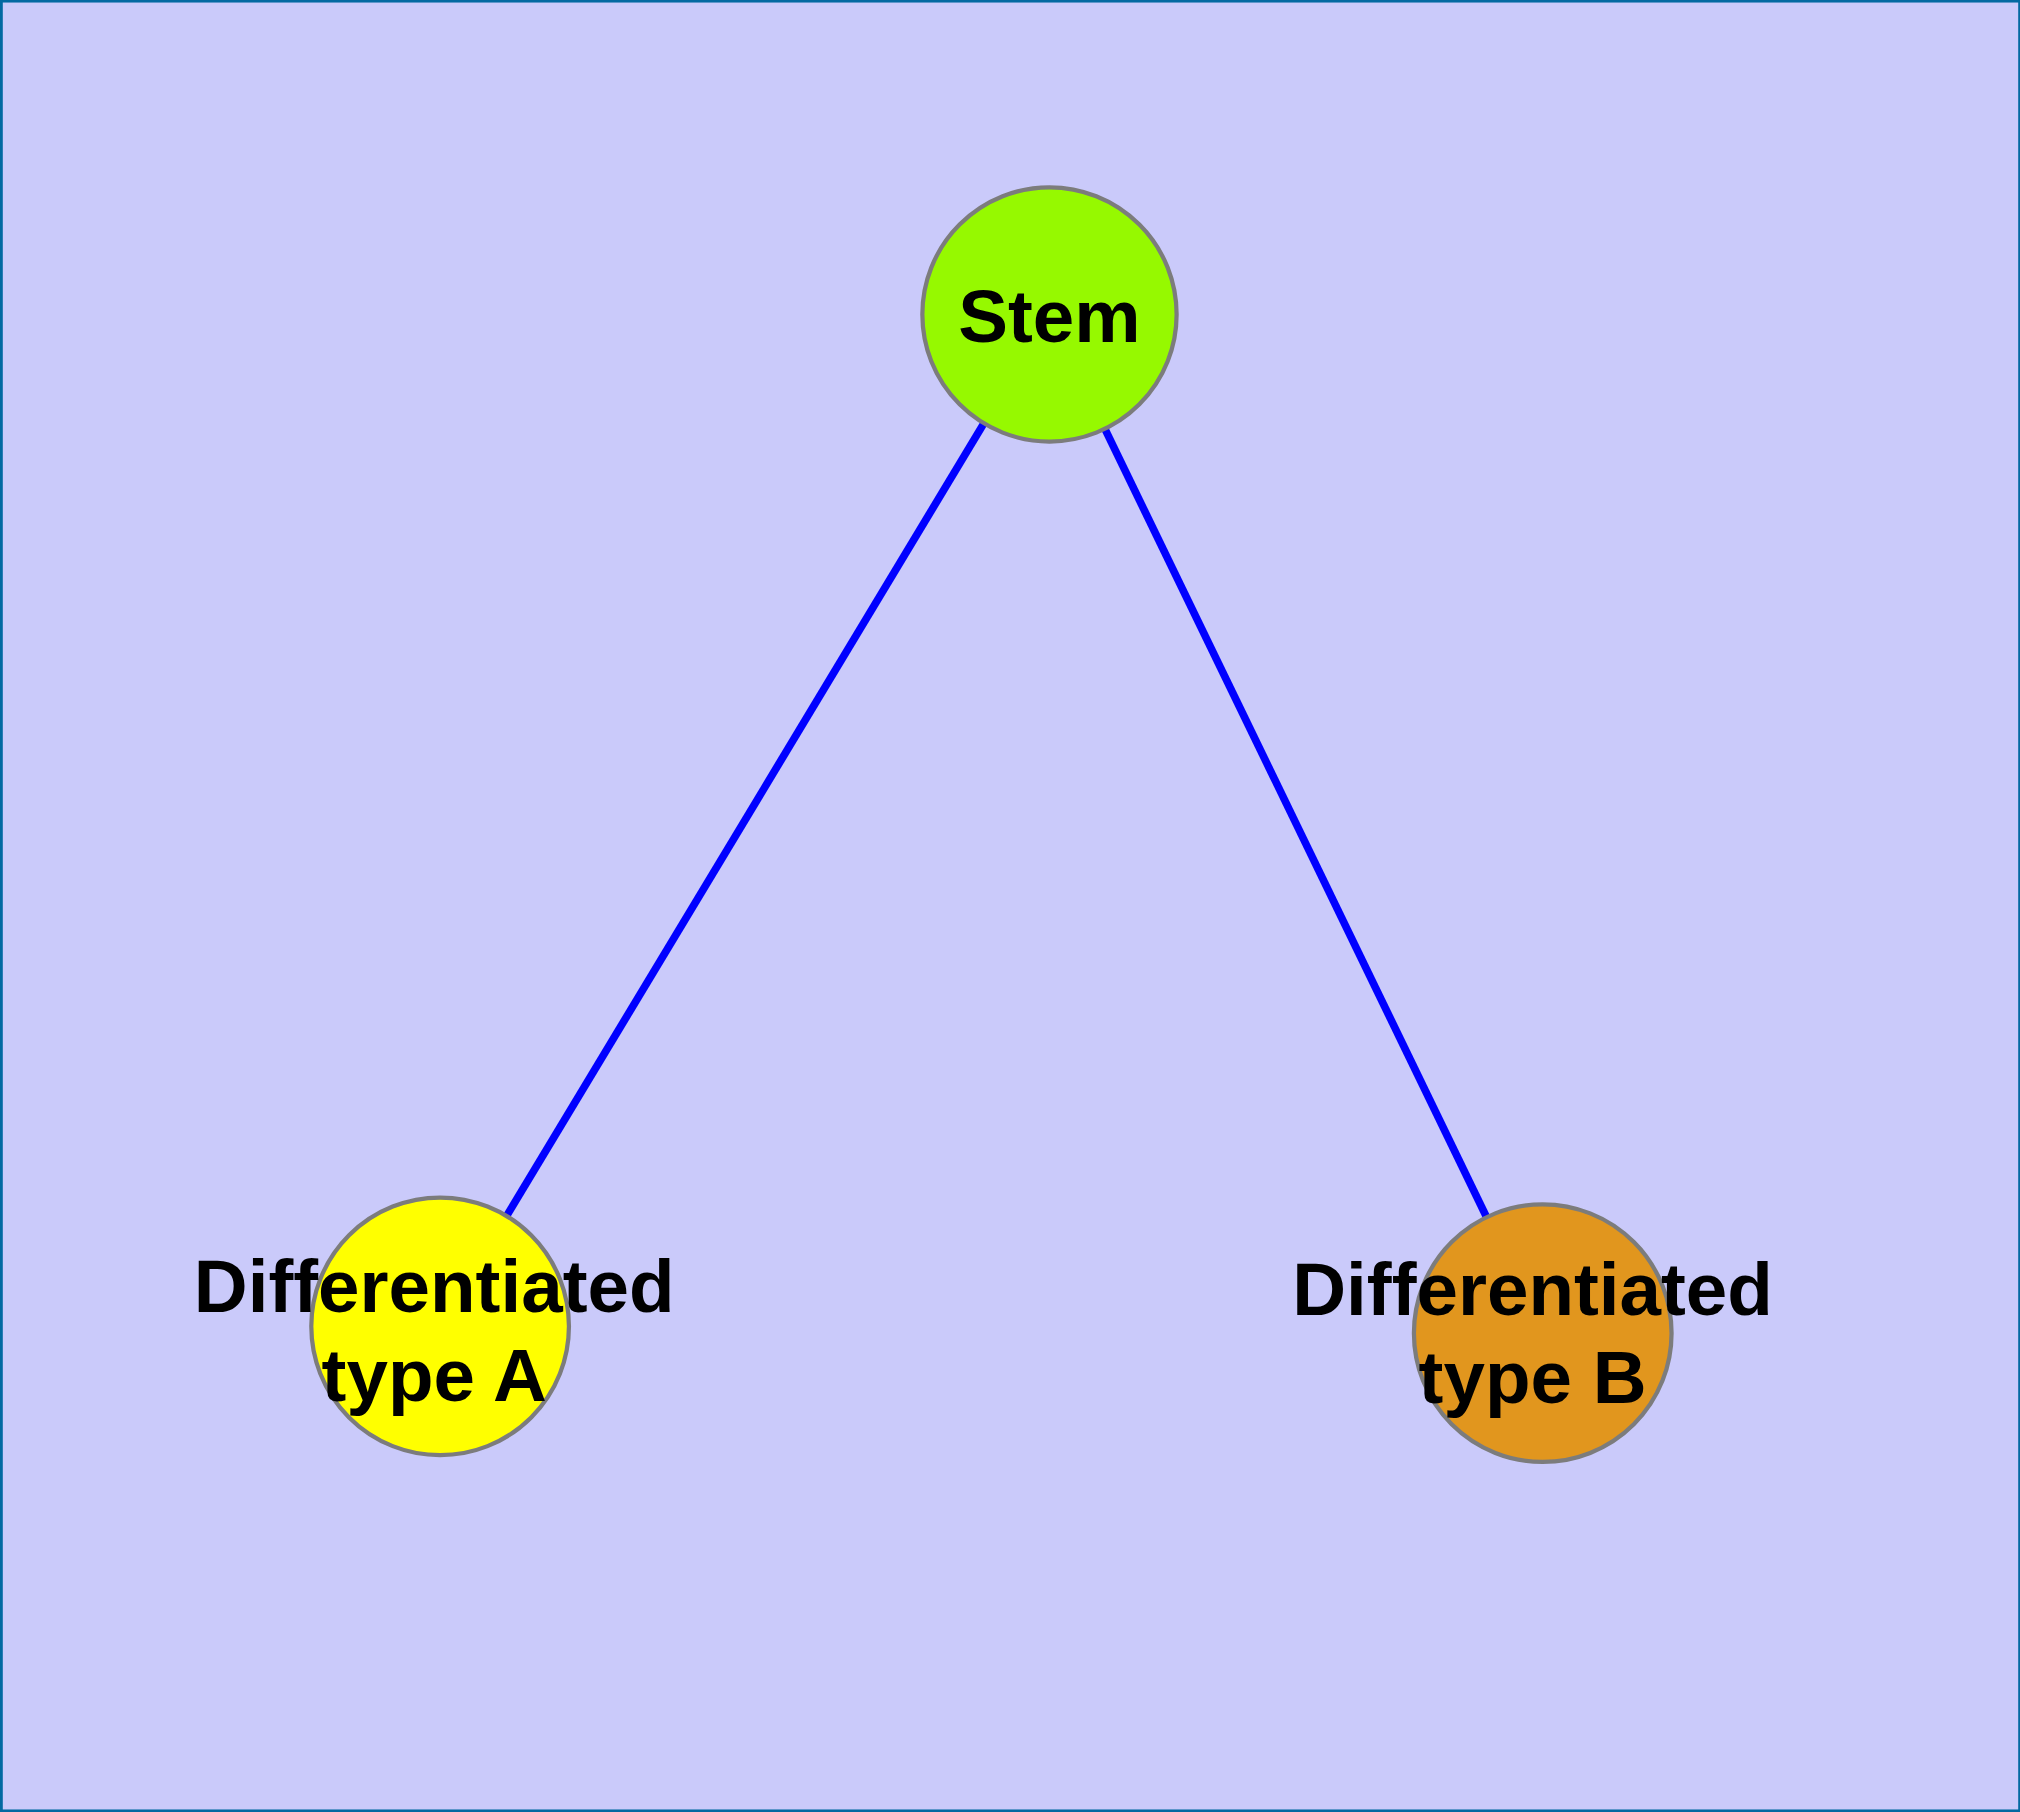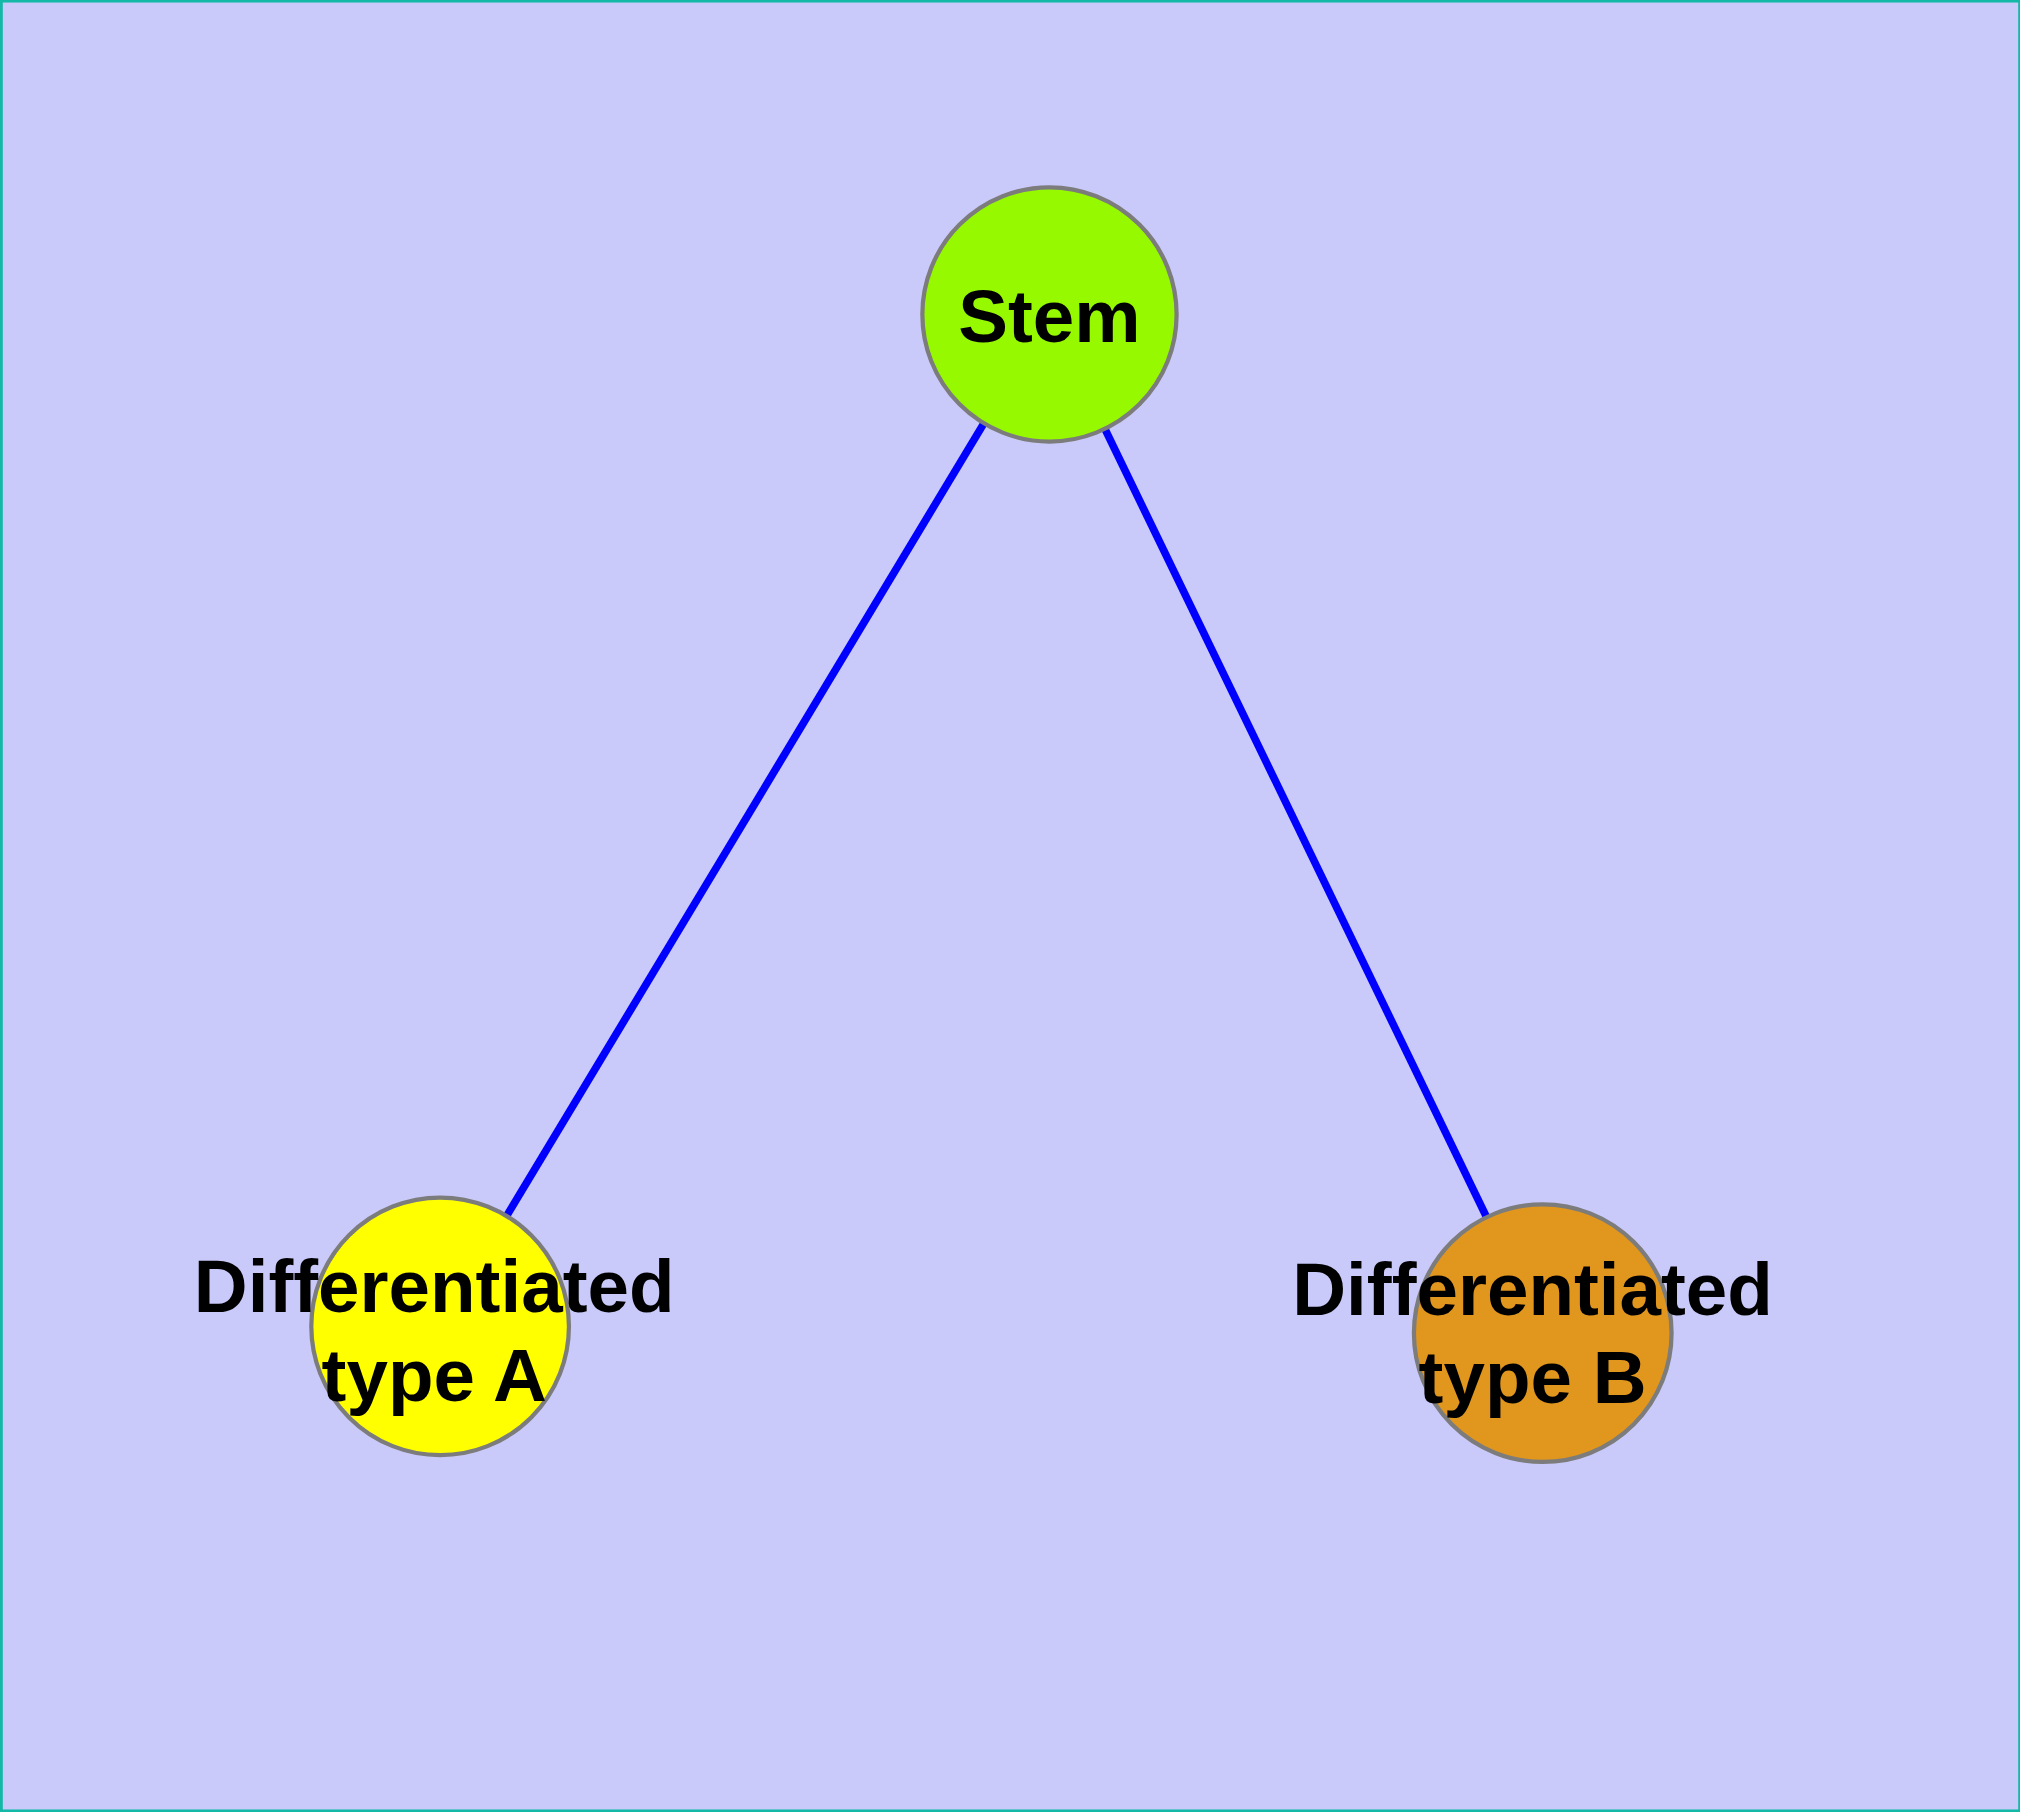--- a/index.html
+++ b/index.html
@@ -3,21 +3,21 @@
 <meta charset="utf-8">
 <style>
   html, body {
     margin: 0;
     padding: 0;
     background: #ffffff;
   }
   .stage {
     width: 2021px;
     height: 1812px;
-    background: #14b8a6;
+    background: #0369a1;
     position: relative;
   }
   svg.diagram {
     display: block;
     width: 2021px;
     height: 1812px;
   }
   .node-circle {
     stroke: #7c7c7c;
     stroke-width: 5;

